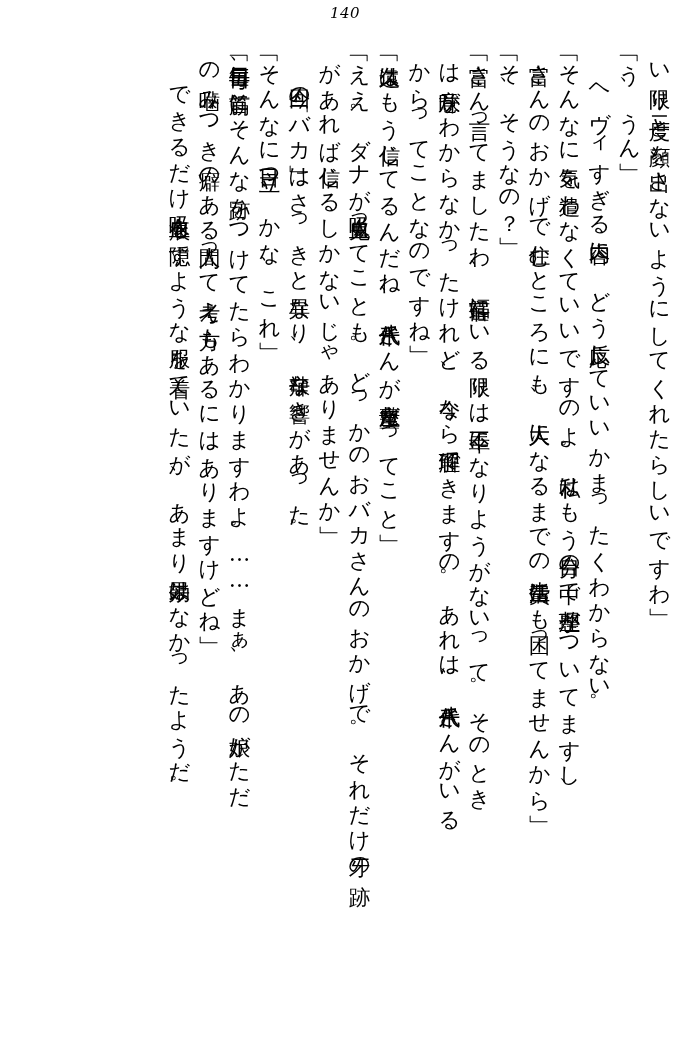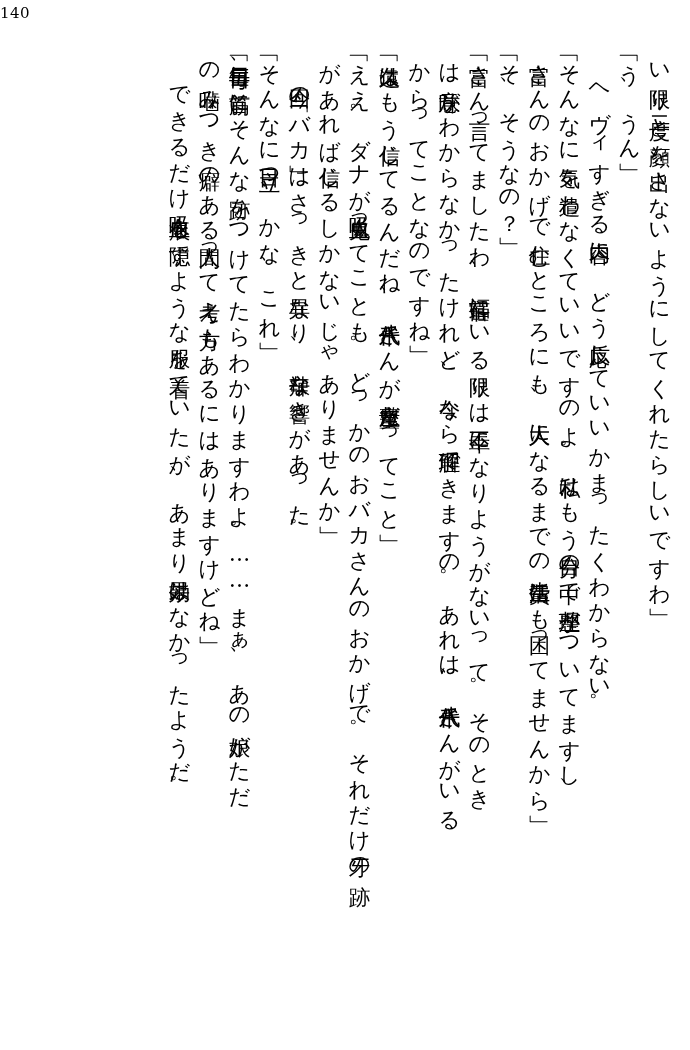--- a/index.html
+++ b/index.html
@@ -19,20 +19,22 @@
     position: relative;
     width: 690px;
     height: 1050px;
     box-sizing: border-box;
   }
   .page-number {
     position: absolute;
     top: 4px;
     left: 0;
     width: 690px;
+    text-align: center;
+    font-style: italic;
     font-size: 15px;
     letter-spacing: 0.5px;
     font-family: "DejaVu Serif", "Liberation Serif", serif;
   }
   .text-body {
     position: absolute;
     top: 48px;
     left: 22px;
     width: 648px;
     height: 980px;

